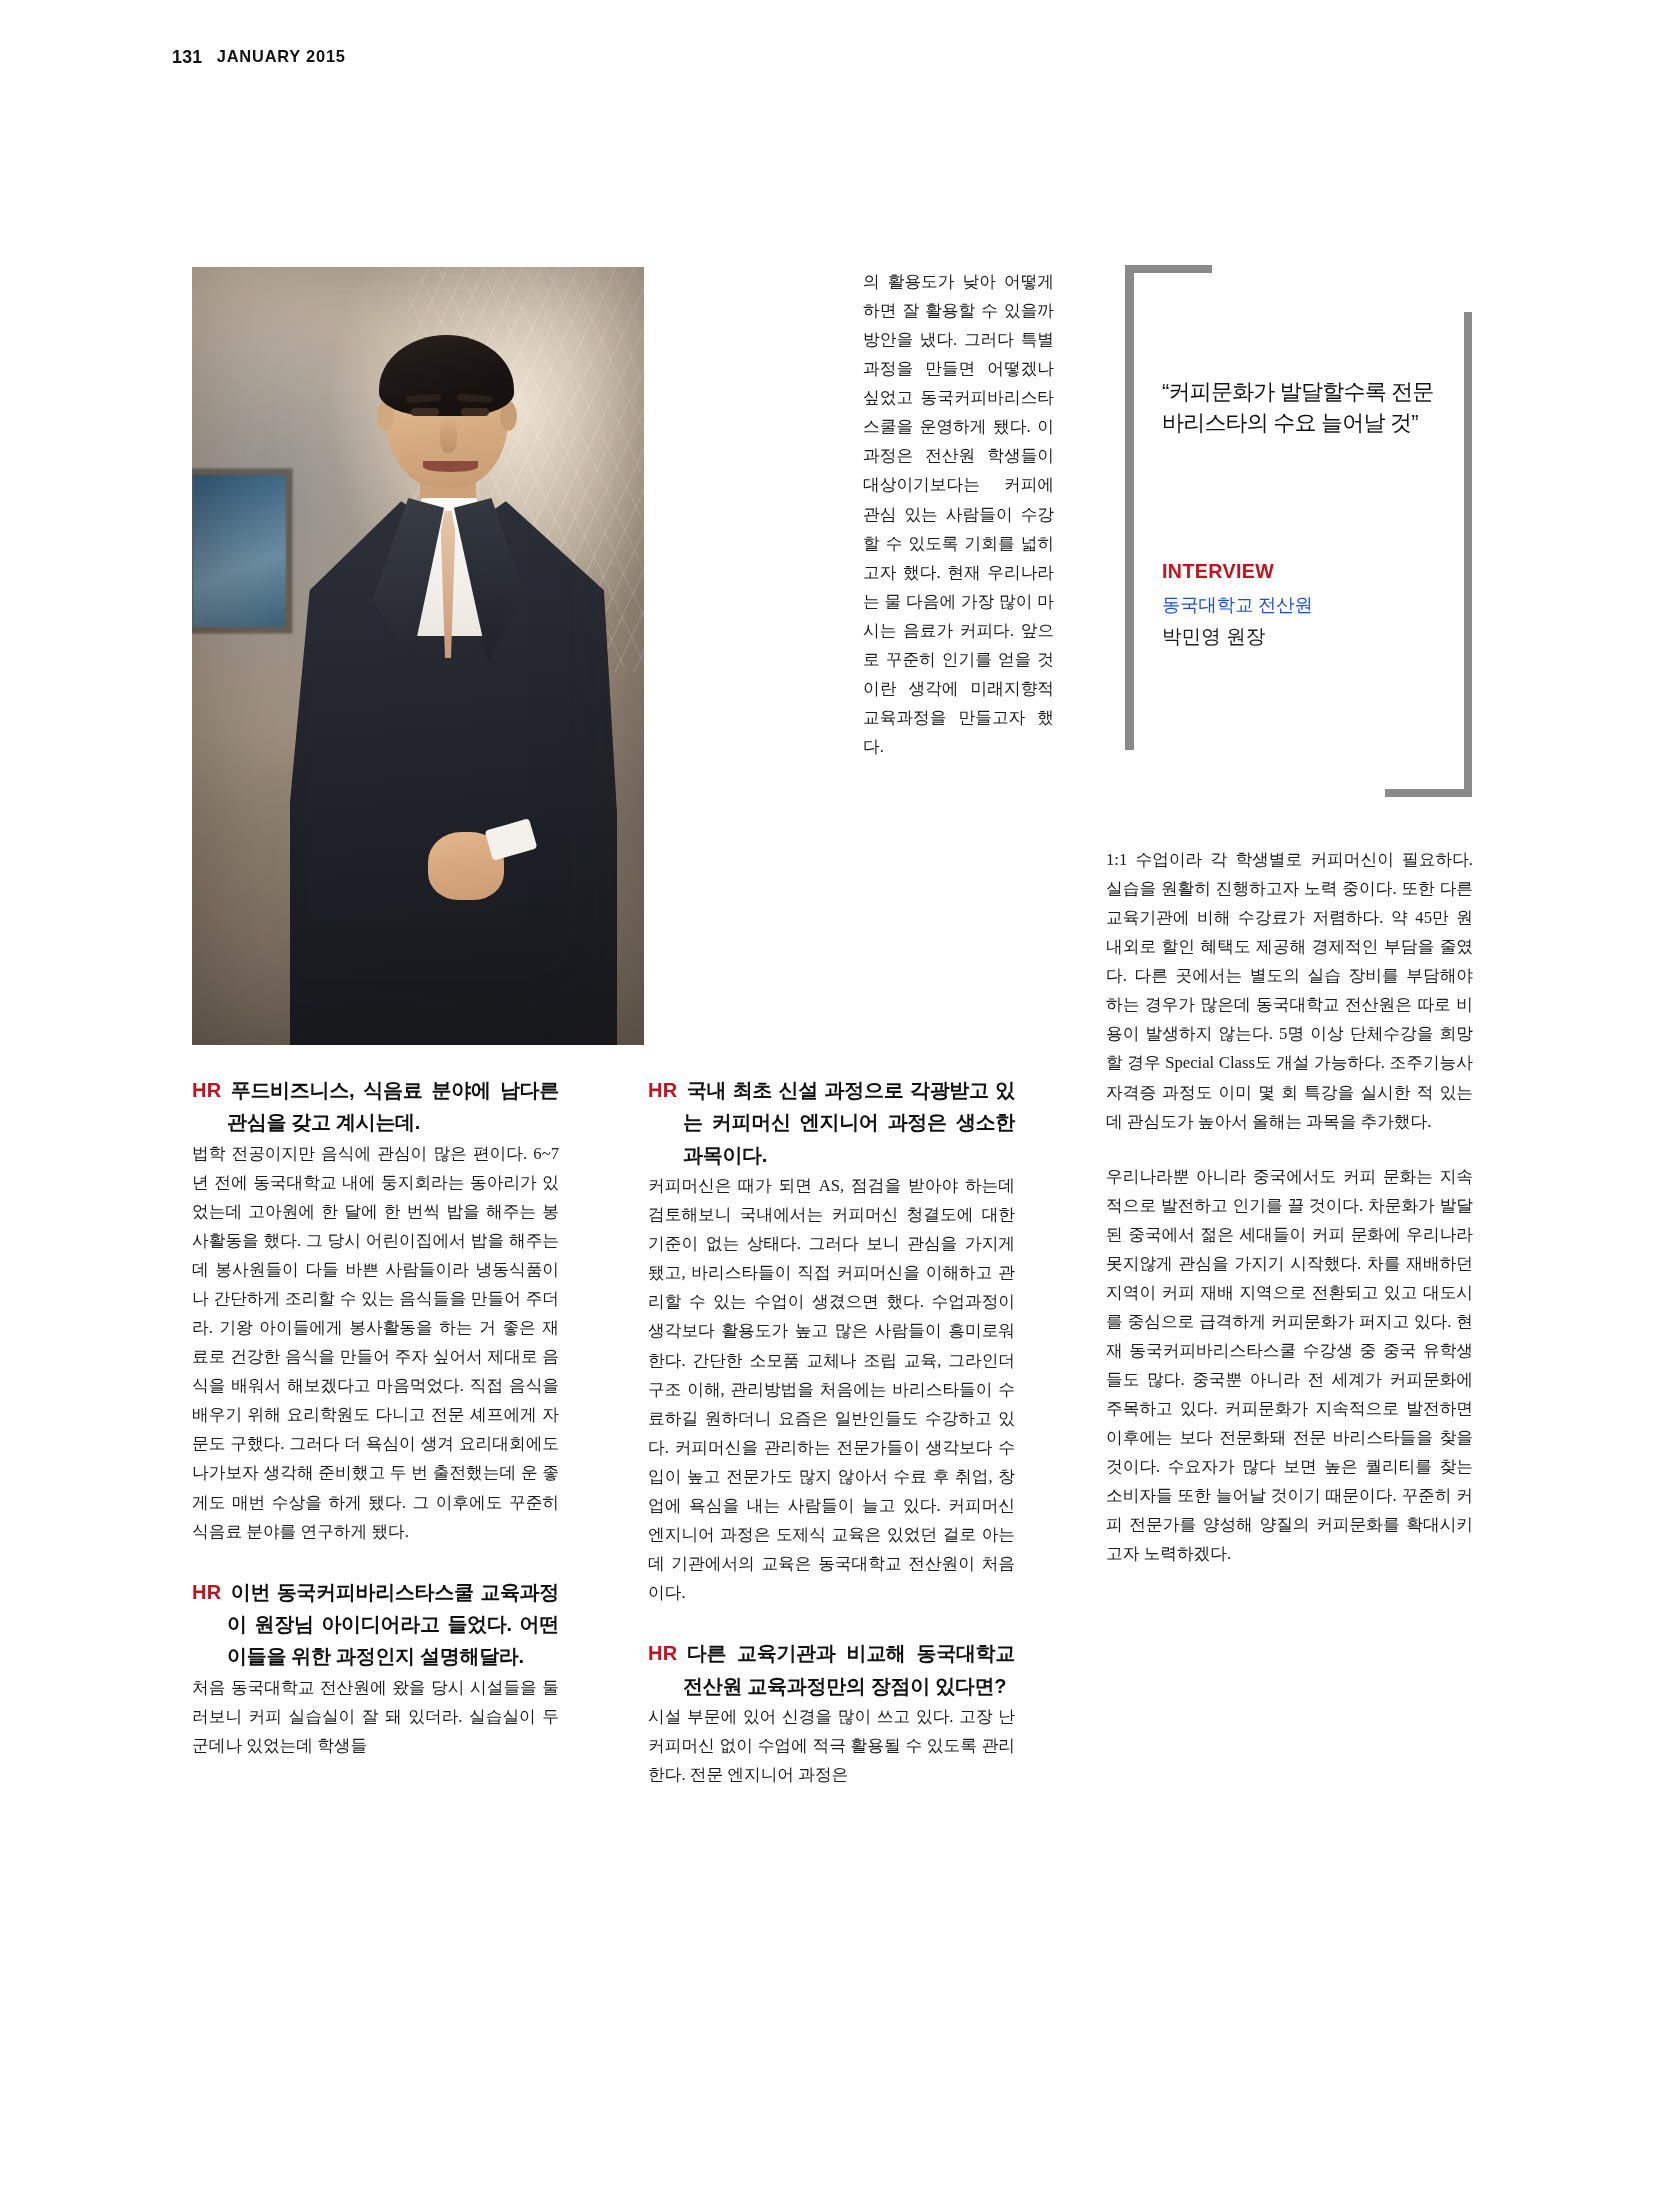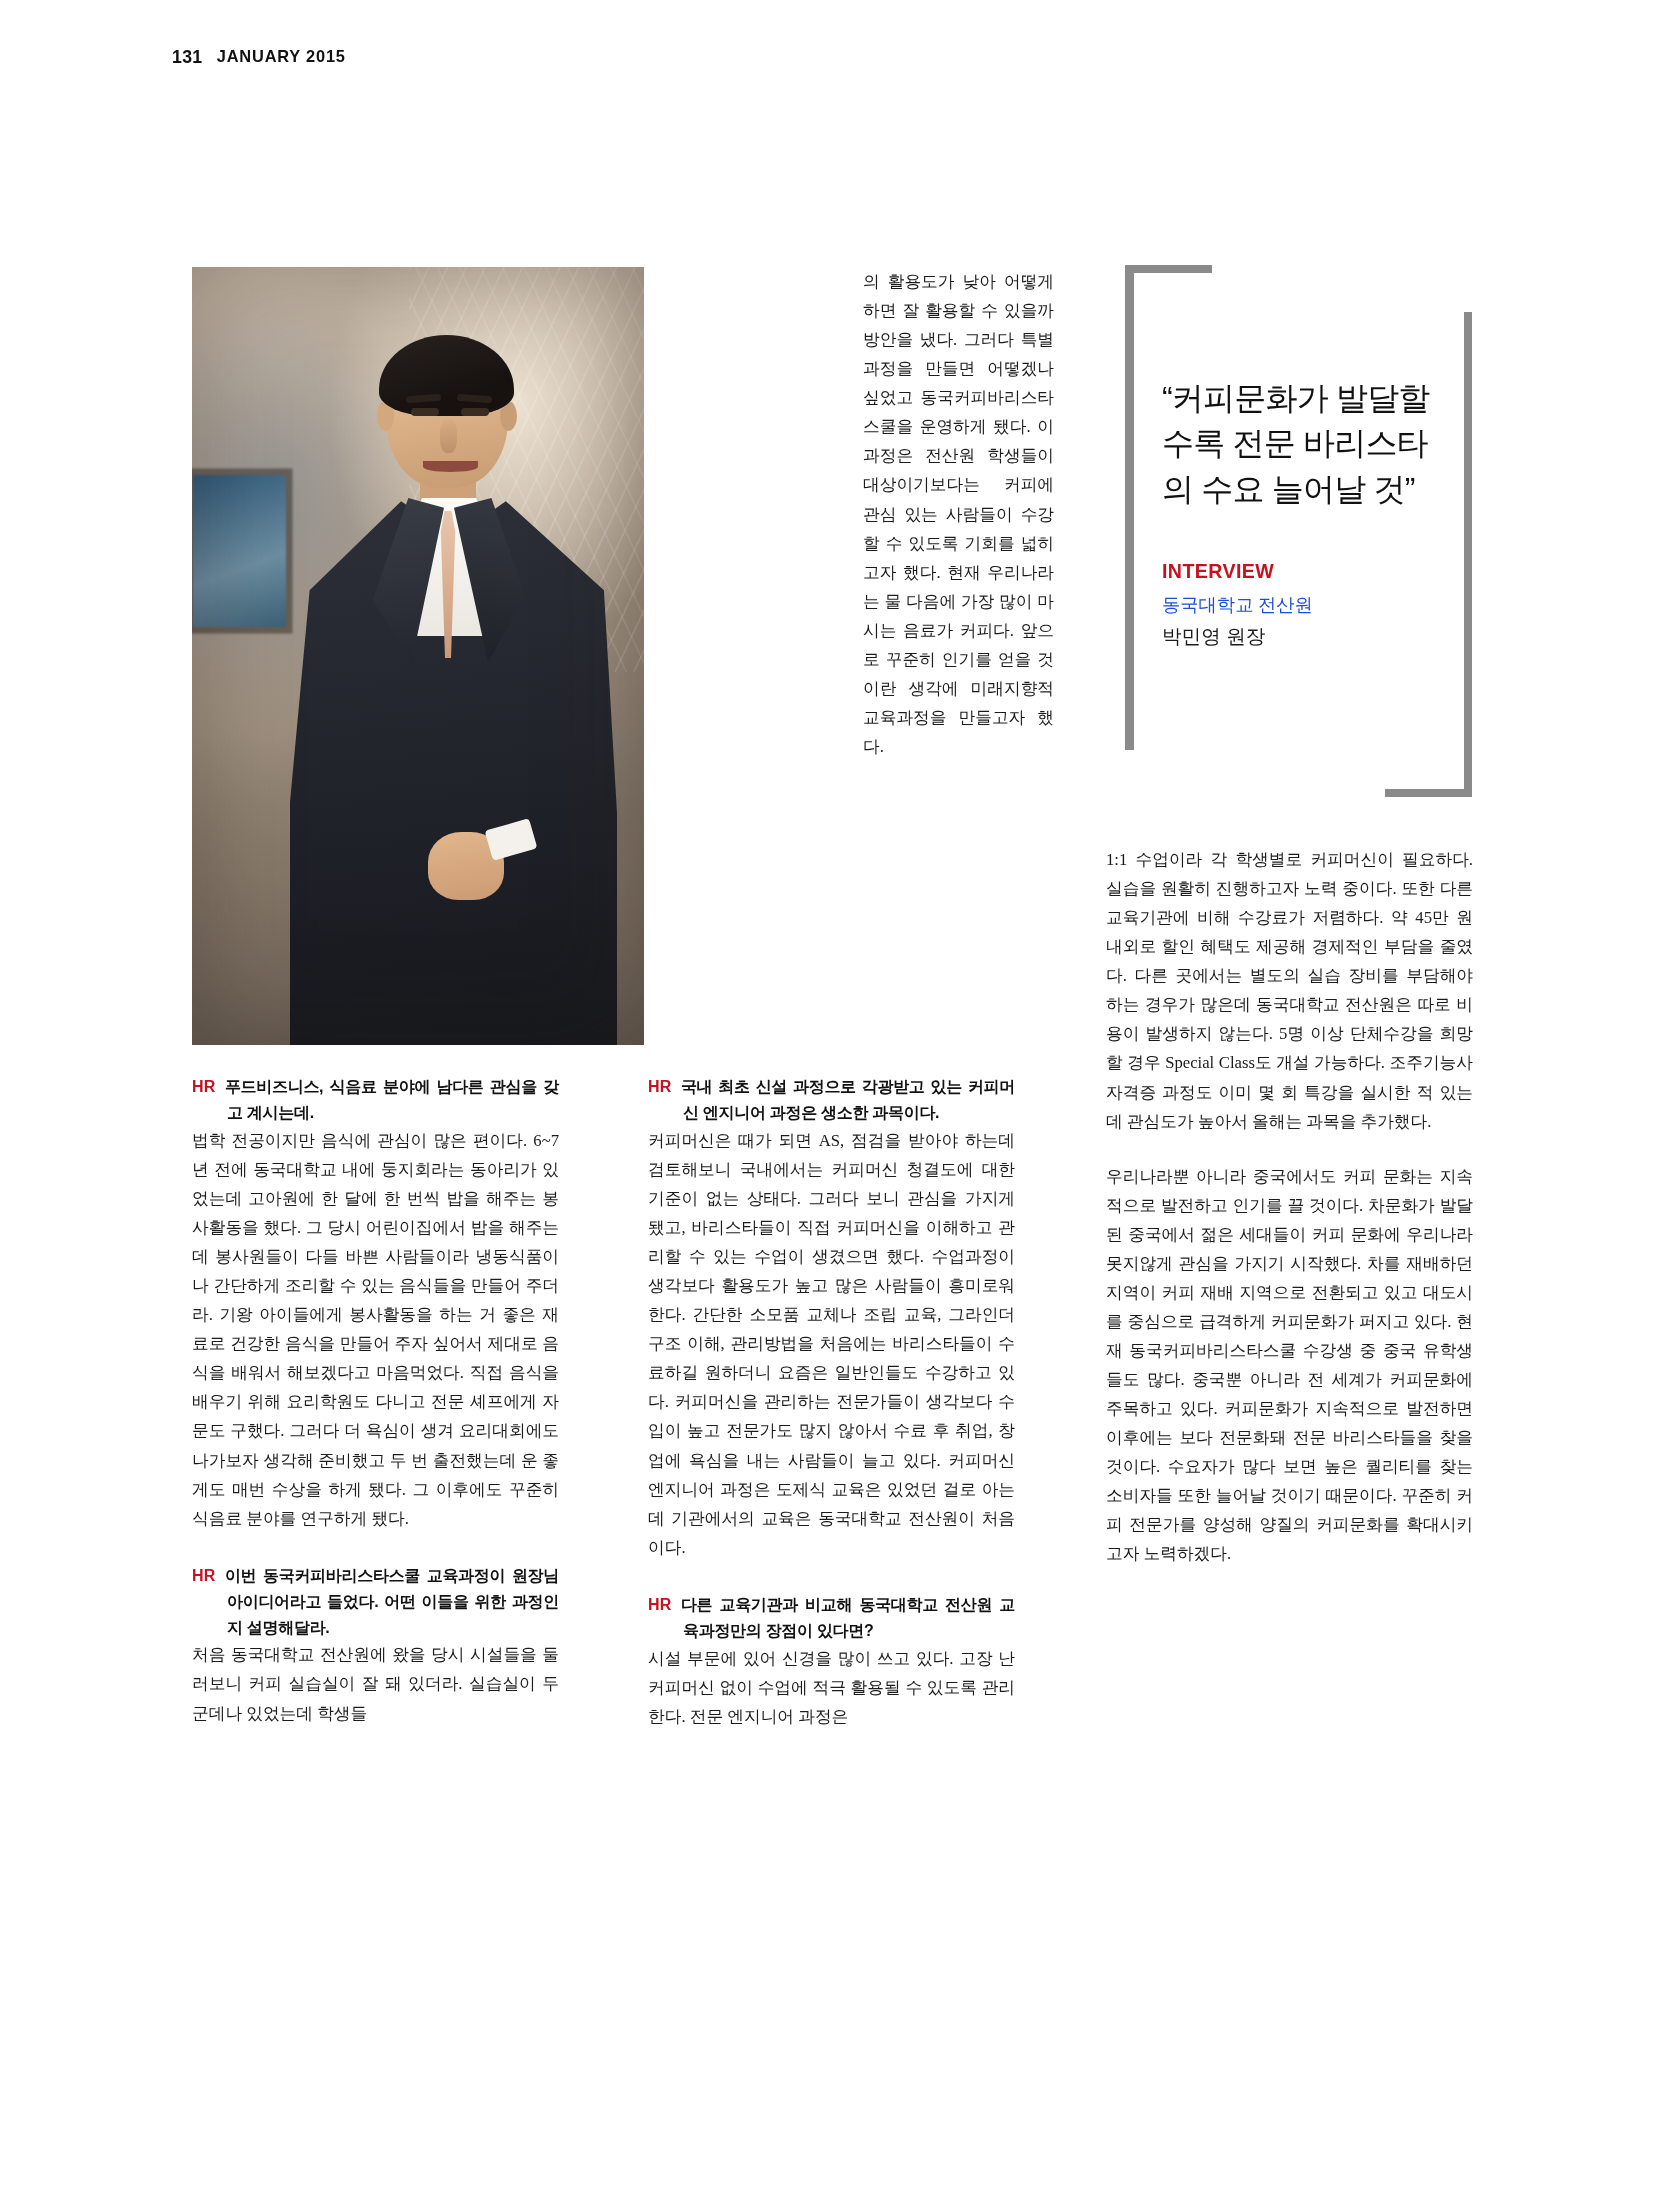--- a/index.html
+++ b/index.html
@@ -179,21 +179,21 @@
     position: absolute; right: 0; top: 47px;
     width: 8.5px; height: 485px;
     background: #8a8a8a;
   }
   .quote-text {
     position: absolute;
     left: 37px;
     top: 111px;
     width: 282px;
     font-family: "Liberation Sans", sans-serif;
-    font-size: 32px;
+    font-size: 22px;
     line-height: 1.42;
     color: #111;
     letter-spacing: -0.8px;
   }
   .interview-label {
     position: absolute;
     left: 37px;
     top: 295px;
     font-family: "Liberation Sans", sans-serif;
     font-size: 19.6px;
@@ -239,21 +239,21 @@
 
   .col1 { left: 192px; top: 1074px; width: 367px; }
   .col2 { left: 648px; top: 1074px; width: 367px; }
   .col3 { left: 1106px; top: 845px; width: 367px; }
 
   .qa {
     margin-top: 0;
   }
   .qa-head {
     font-family: "Liberation Sans", sans-serif;
-    font-size: 16px;
+    font-size: 20px;
     font-weight: bold;
     line-height: 1.62;
     color: #111;
     text-align: justify;
     padding-left: 35px;
     text-indent: -35px;
     letter-spacing: -0.3px;
   }
   .qa-head .hr {
     color: #c4121f;

